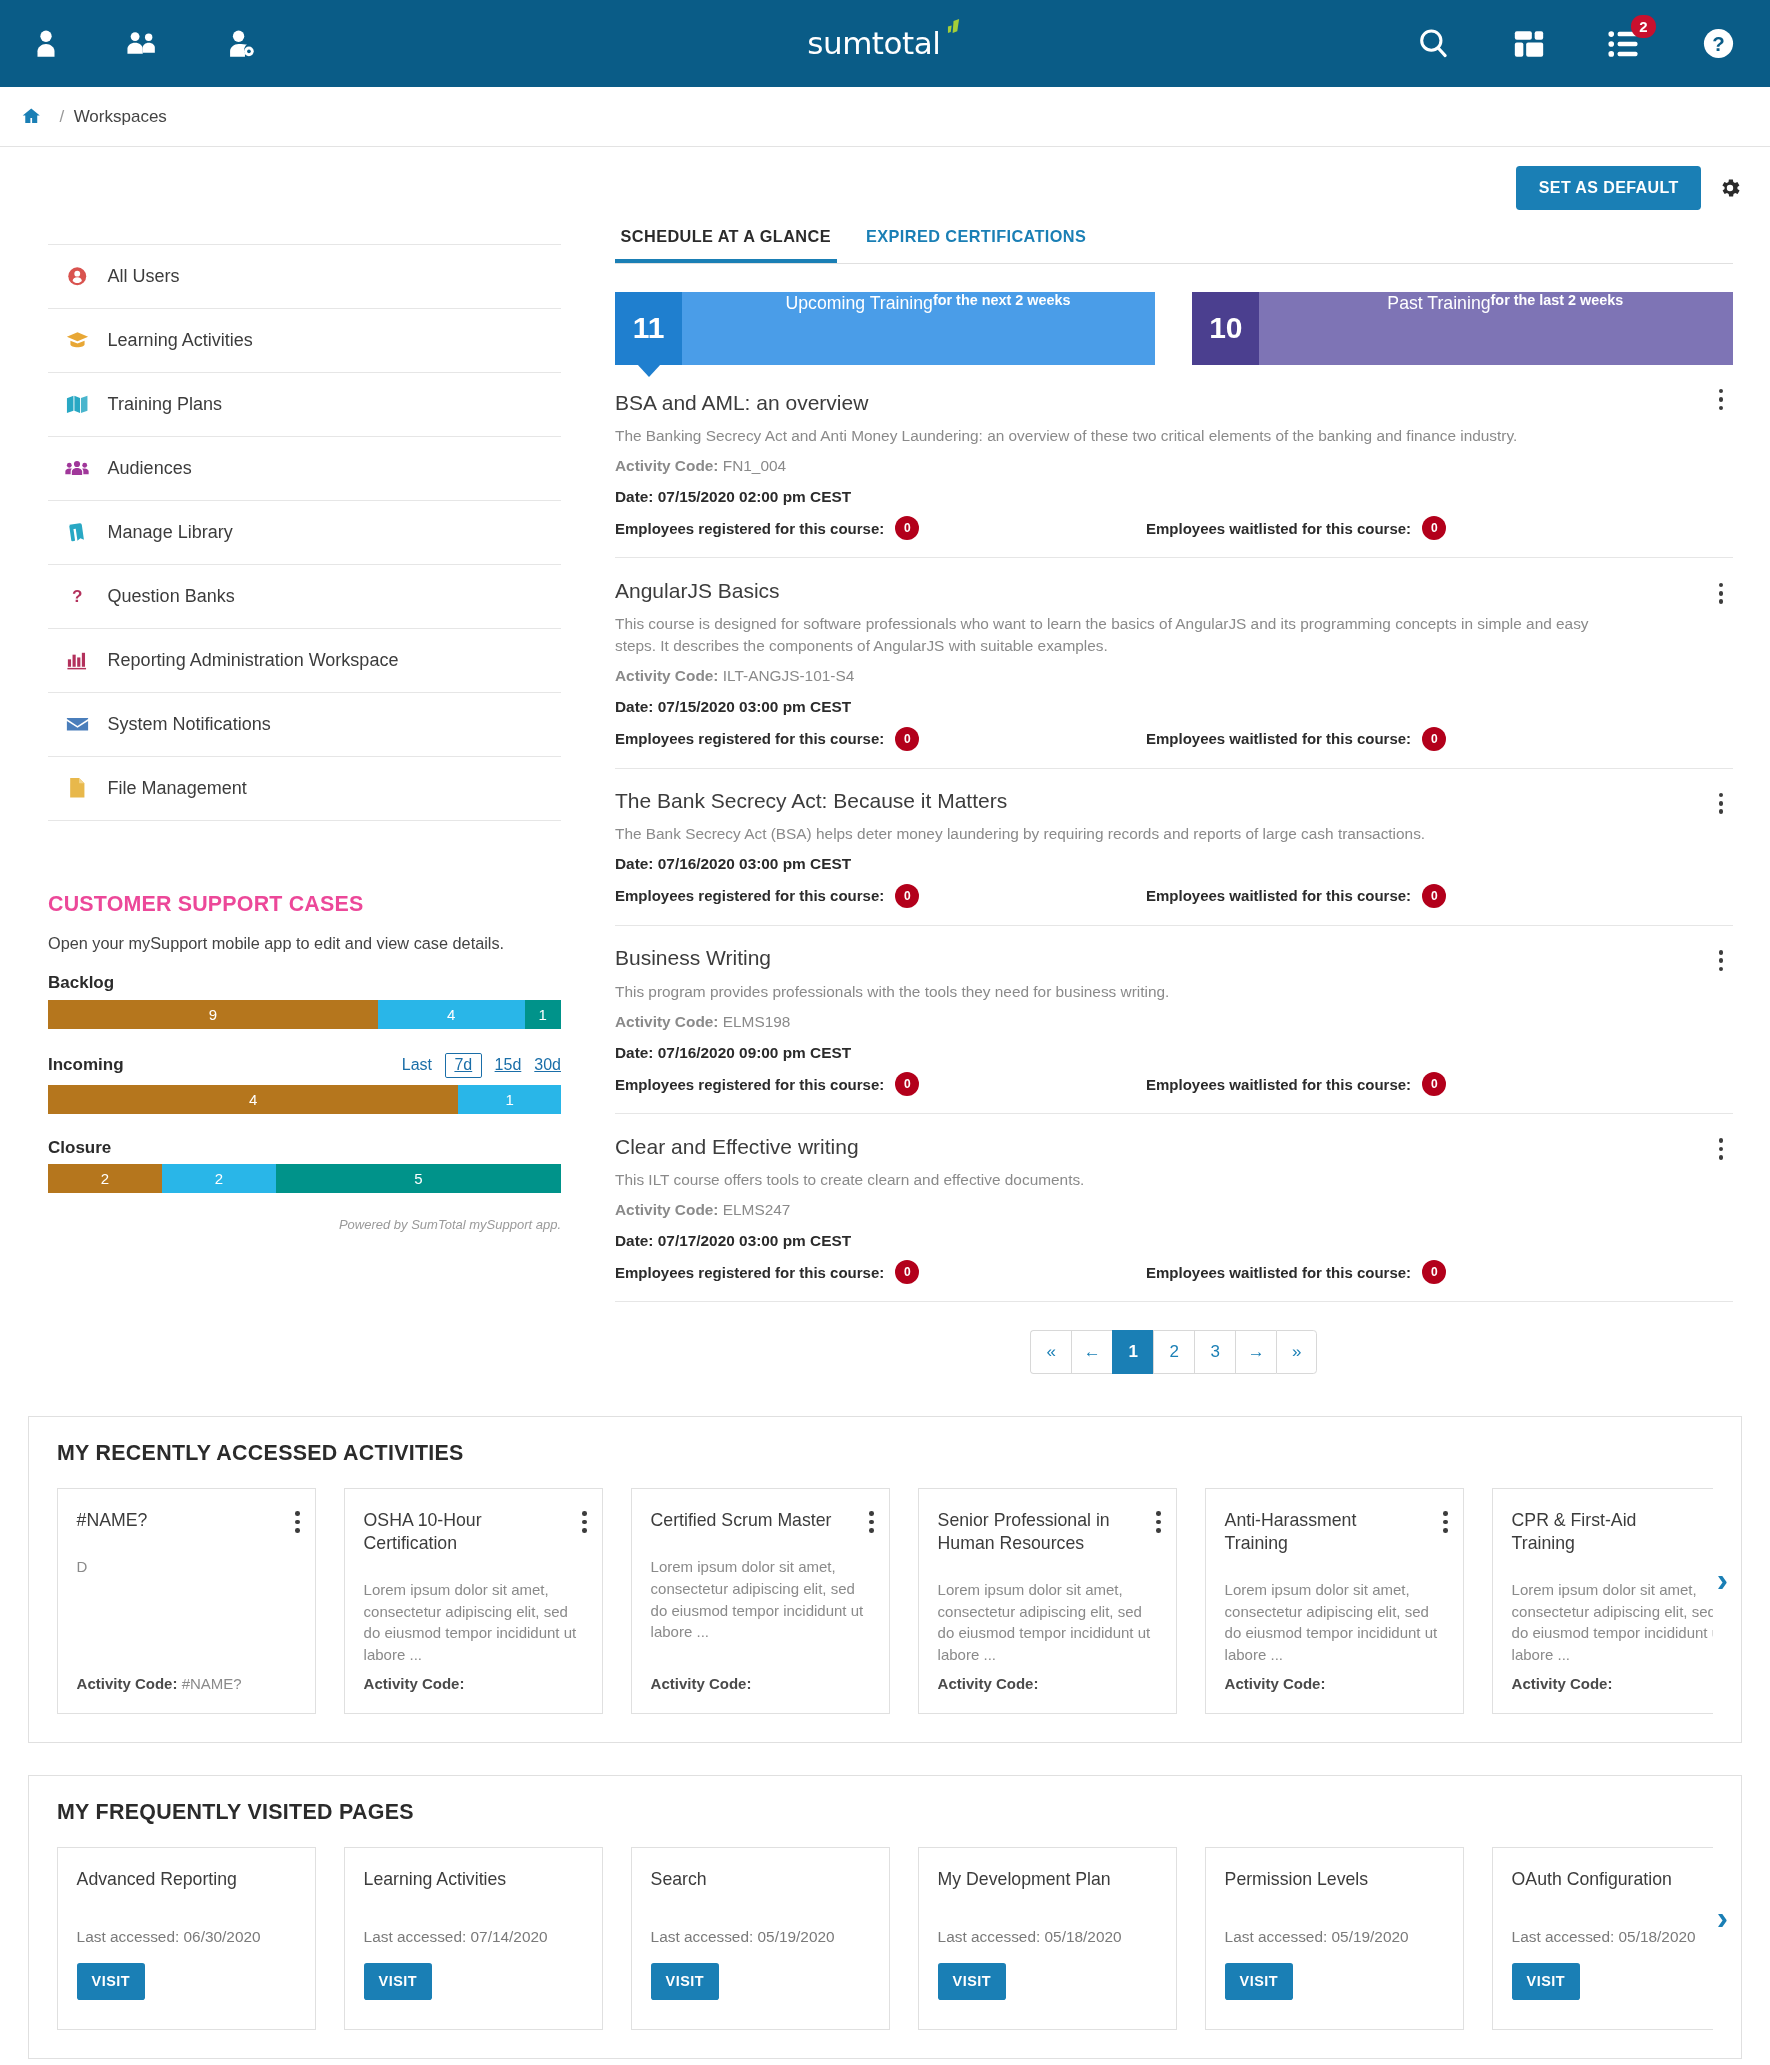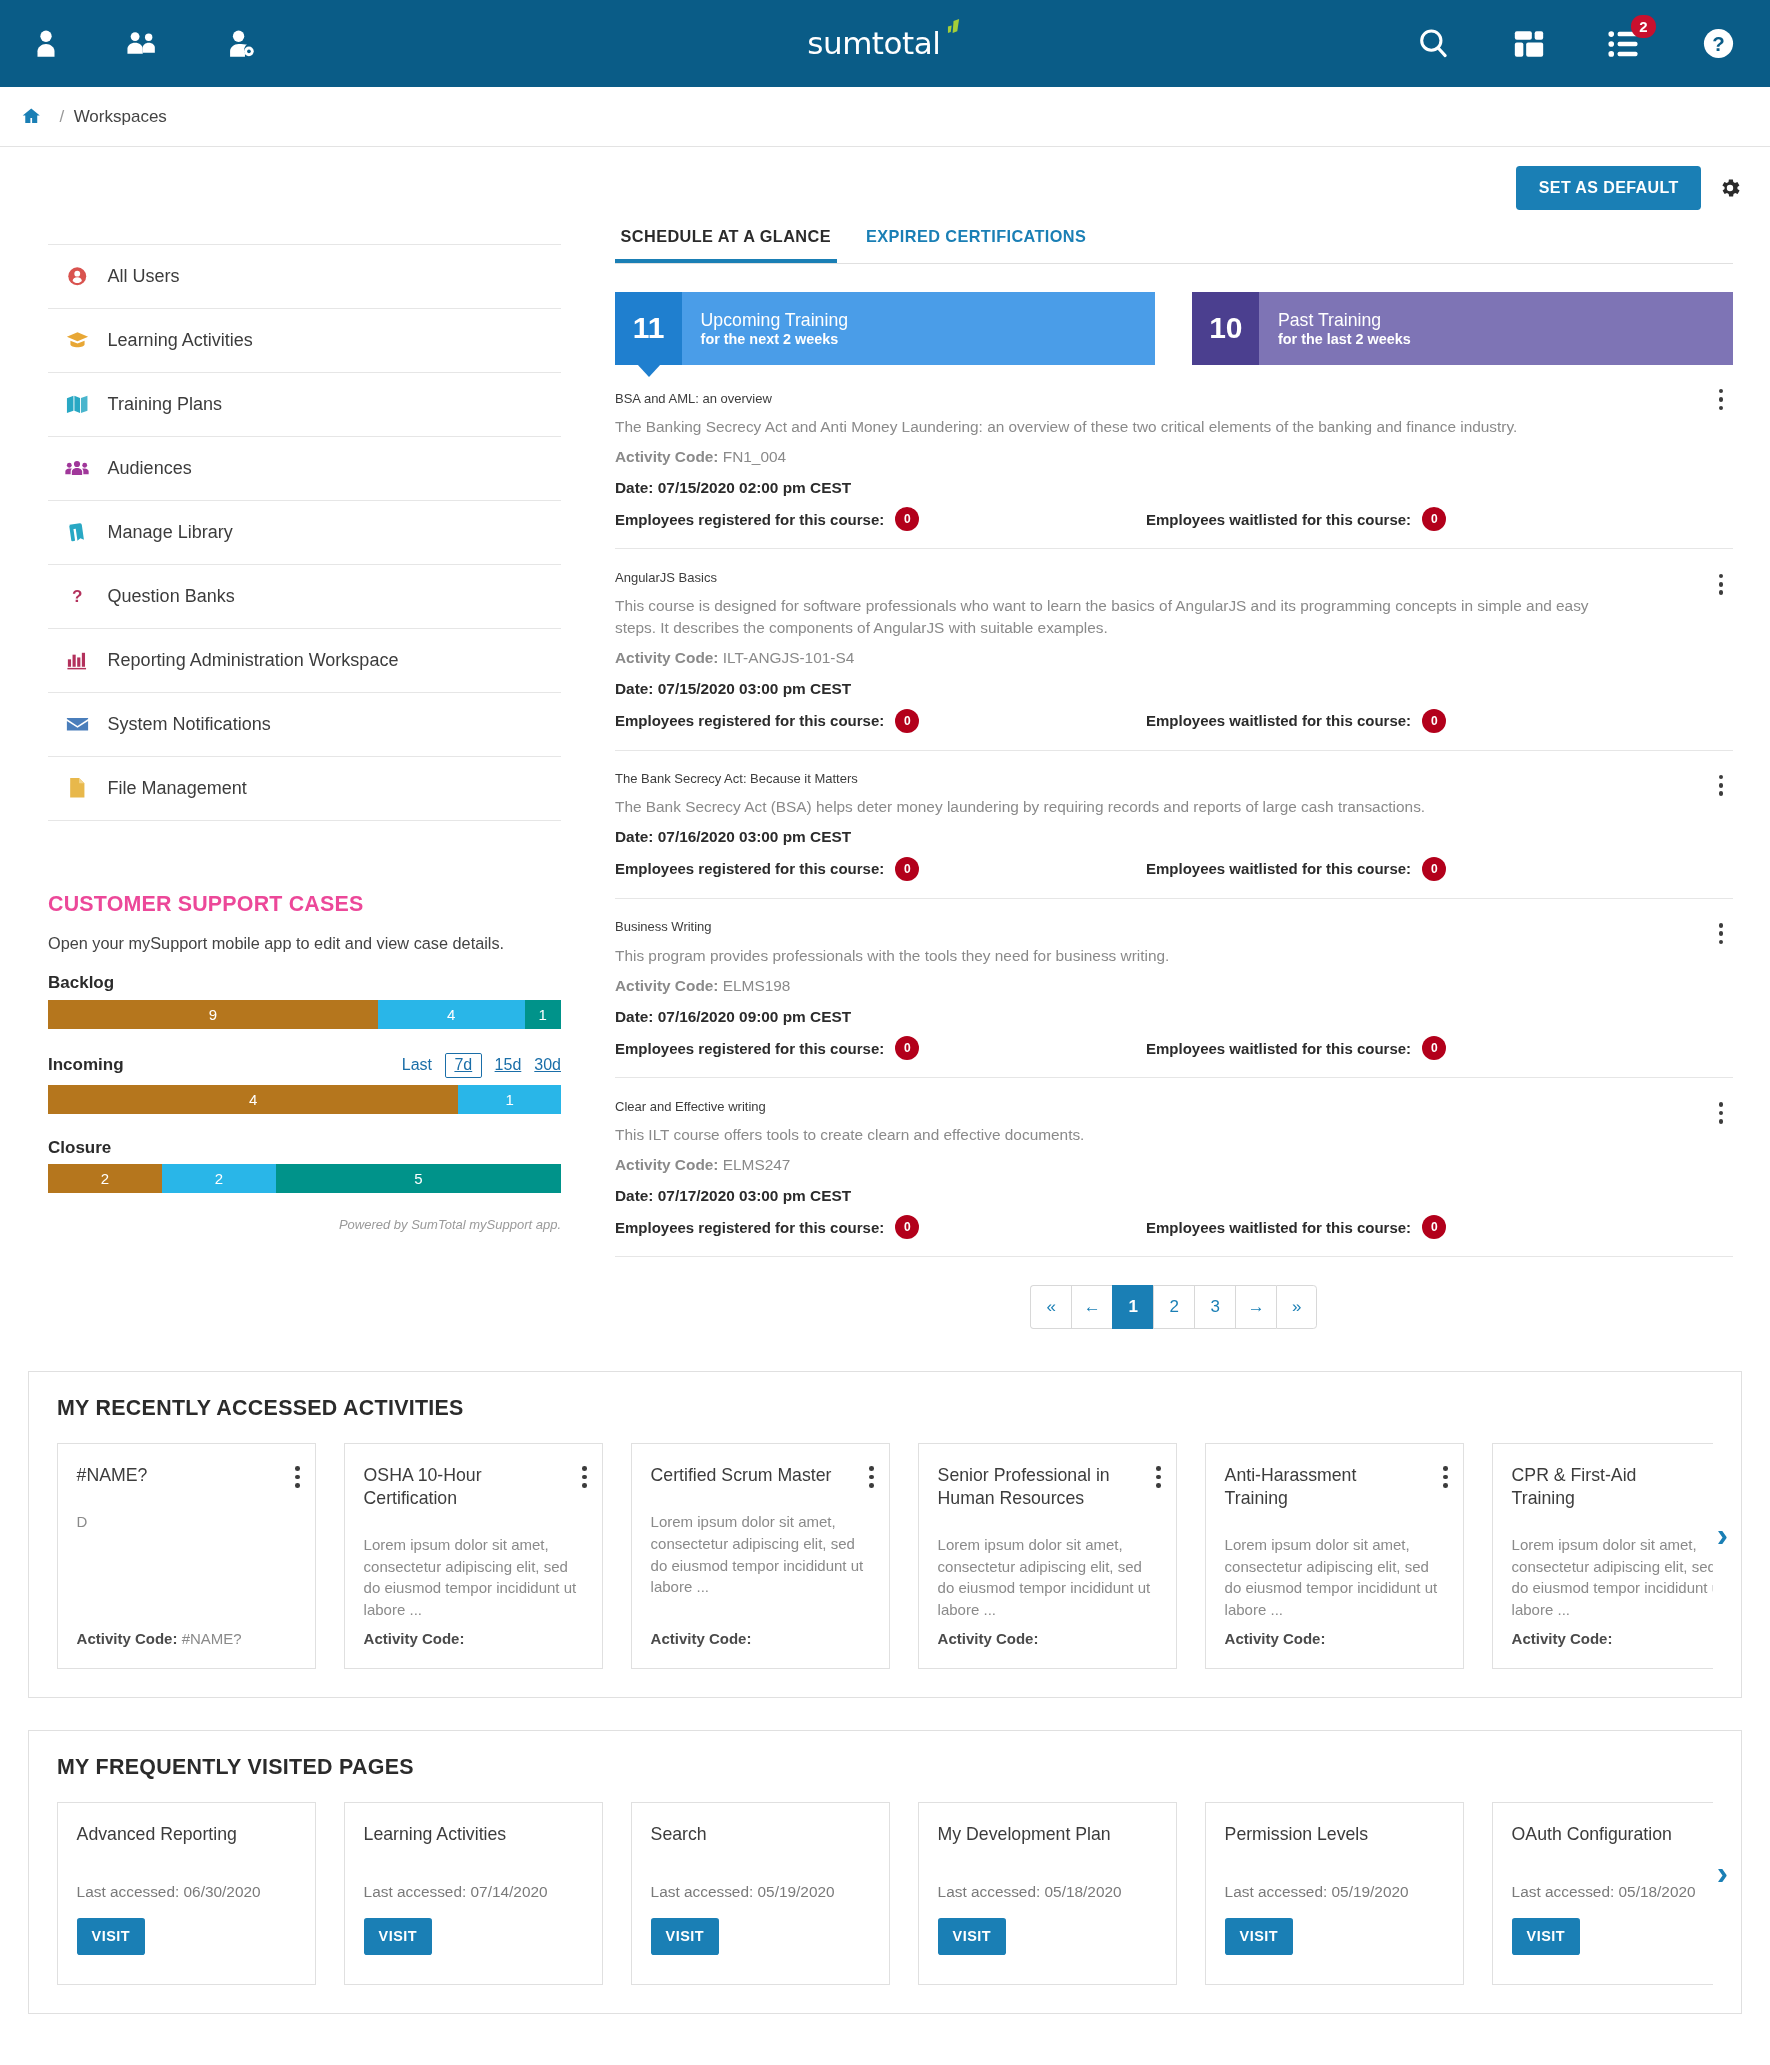--- a/index.html
+++ b/index.html
@@ -115,37 +115,37 @@
   }
   .tab.active { color:#2b2b2b; border-bottom:4.7px solid #1a7fb5; }
 
   
   .tiles { display:flex; gap:37px; margin-top:28px; }
   .tile { flex:1; display:flex; height:73px; position:relative; }
   .tile .num {
     width:67px; display:flex; align-items:center; justify-content:center;
     font-size:30px; font-weight:bold; color:#fff;
   }
-  .tile .meta { flex:1; display:flex; flex-direction:column; justify-content:center; padding-left:18.6px; }
+  .tile .meta { flex:1; display:flex; flex-direction:row; justify-content:center; padding-left:18.6px; }
   .tile .meta .t1 { font-size:17.7px; color:#fff; line-height:1.25; }
   .tile .meta .t2 { font-size:14.4px; color:#fff; font-weight:bold; }
   .tile.blue .num { background:#1f7fcf; }
   .tile.blue { background:#4a9de8; }
   .tile.purple .num { background:#4b3f8f; }
   .tile.purple { background:#7e74b5; }
   .tile .caret {
     position:absolute; bottom:-12px; left:22.4px;
     width:0; height:0; border-left:12px solid transparent;
     border-right:12px solid transparent; border-top:13px solid #1f7fcf;
   }
 
   
   .course { border-bottom:0.9px solid #e6e6e6; padding:20.5px 0 17px 0; position:relative; }
   .course:first-of-type { padding-top:26px; }
-  .course .title { font-size:13px; color:#3c3c3c; margin-bottom:10.3px; }
+  .course .title { font-size:21px; color:#3c3c3c; margin-bottom:10.3px; }
   .course .desc { font-size:15.4px; color:#8a8a8a; line-height:1.42; margin-bottom:10.3px; max-width:1007px; }
   .course .code { font-size:15.4px; color:#8a8a8a; margin-bottom:13px; }
   .course .code b { color:#8a8a8a; font-weight:bold; }
   .course .date { font-size:15.4px; color:#2b2b2b; font-weight:bold; margin-bottom:10.3px; }
   .course .date span { font-weight:bold; }
   .counts { display:flex; }
   .cnt { display:flex; align-items:center; gap:11.2px; font-size:15px; font-weight:bold; color:#2b2b2b; }
   .cnt:first-child { width:531px; }
   .pill {
     background:#b3001b; color:#fff; border-radius:50%;

